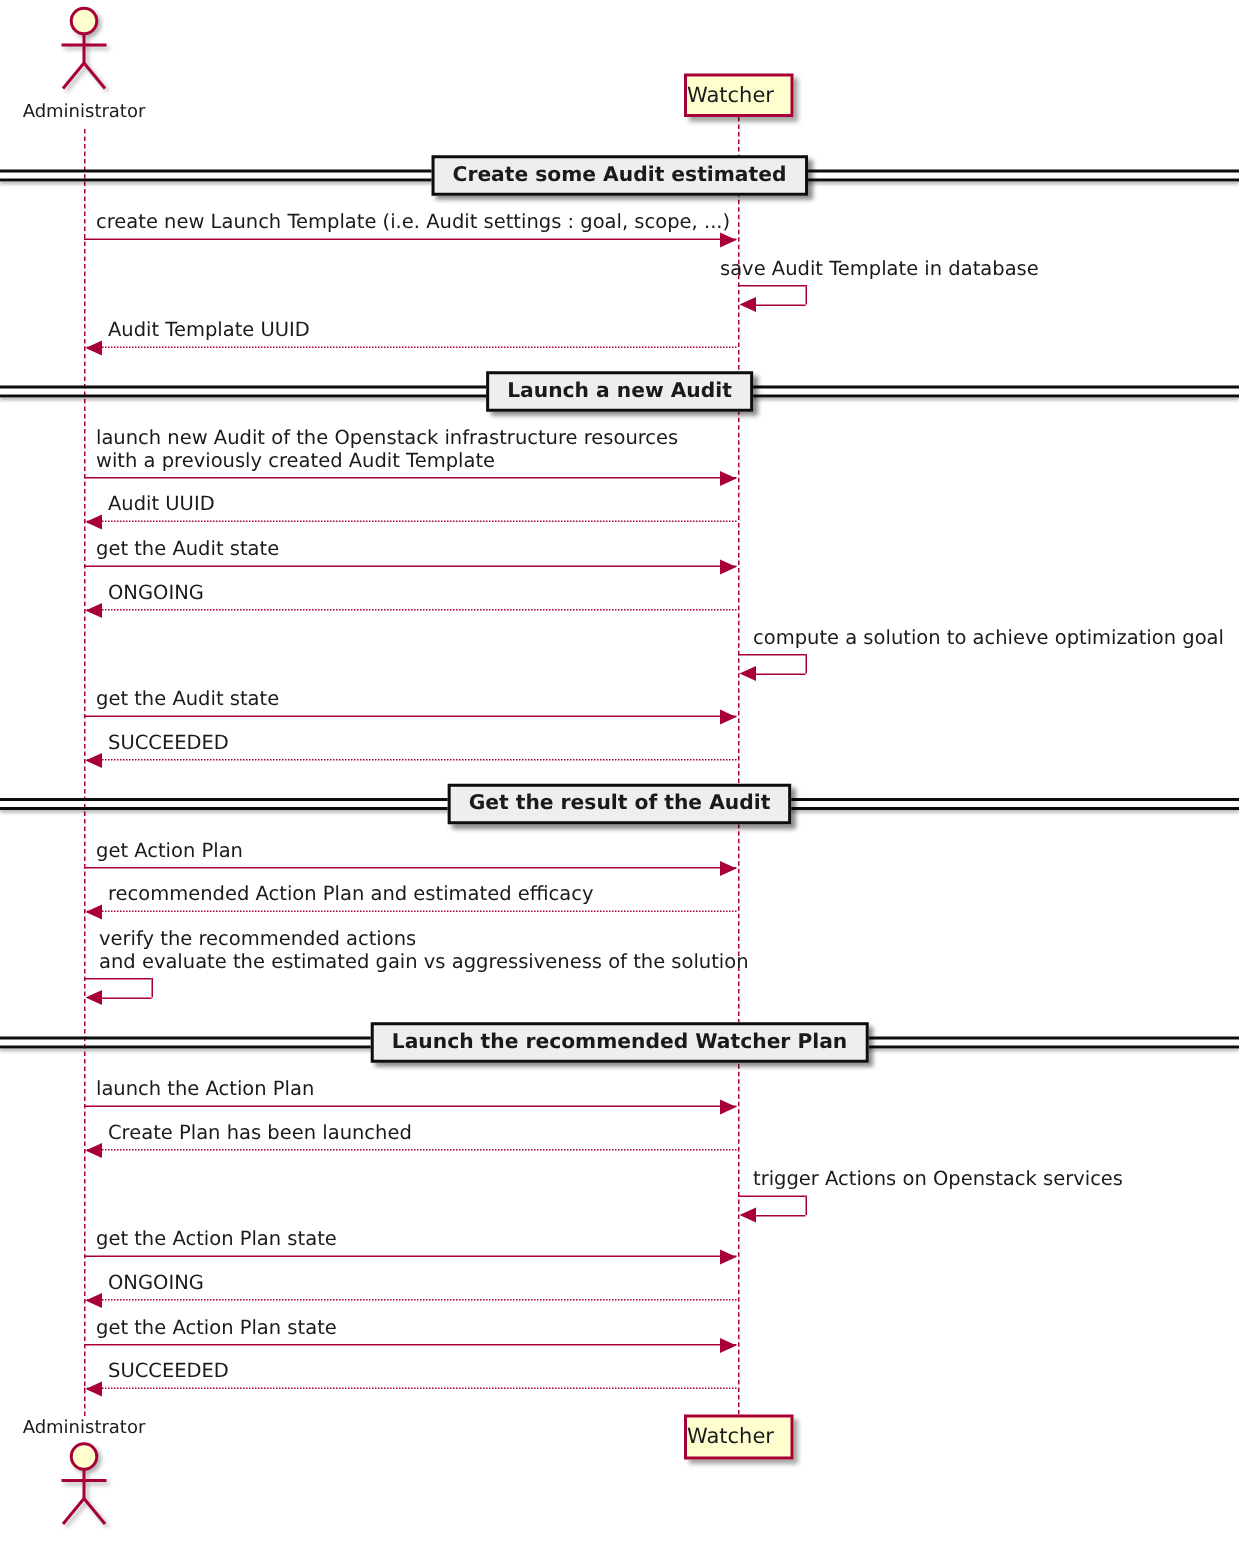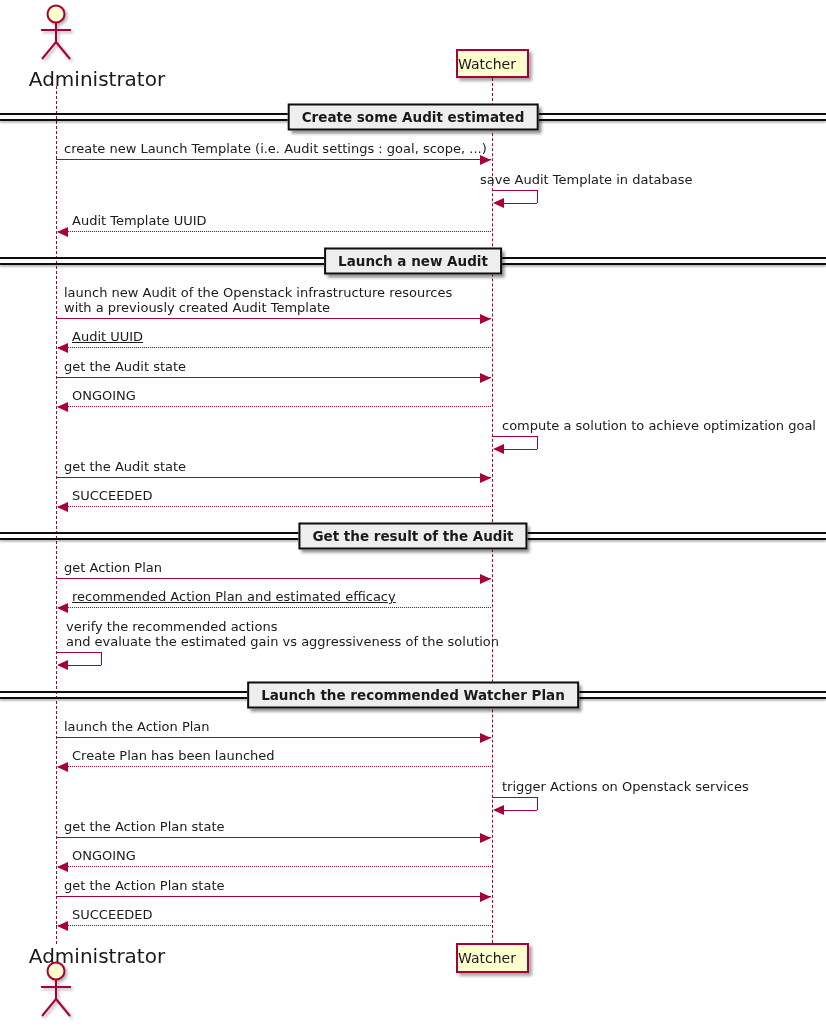--- a/index.html
+++ b/index.html
@@ -31,24 +31,23 @@
     display:flex;align-items:center;justify-content:flex-start;
     box-sizing:border-box;
     white-space:nowrap;
   }
   .actor-svg{
     position:absolute;
     filter:drop-shadow(2.5px 2.5px 1.5px rgba(0,0,0,0.30));
   }
   .actor-label{
     position:absolute;
-    font-size:20px;
+    font-size:12px;
     transform:translateX(-50%);
     white-space:nowrap;
-    margin-left:41px;
   }
   .divider-lines{
     position:absolute;left:0;right:0;height:8px;
     border-top:2px solid var(--divider-border);
     border-bottom:2px solid var(--divider-border);
     box-sizing:border-box;
     box-shadow:0 2px 2px rgba(0,0,0,0.25);
   }
   .divider-box{
     position:absolute;left:50%;
@@ -123,21 +122,21 @@
       <div class="arrow-left" style="left: 57px; top: 226.5px;"></div>
       <div class="msg-text" style="left: 72px; top: 213px;">Audit Template UUID</div>
       <div class="divider-lines" style="top: 257px;"></div>
       <div class="divider-box" style="top: 261px;">Launch a new Audit</div>
       <div class="msg-line" style="left: 56px; top: 318px; width: 435px;"></div>
       <div class="arrow-right" style="left: 480px; top: 313.5px;"></div>
       <div class="msg-text" style="left: 64px; top: 285px;">launch new Audit of the Openstack infrastructure resources
 with a previously created Audit Template</div>
       <div class="msg-line dotted" style="left: 56px; top: 347px; width: 435px;"></div>
       <div class="arrow-left" style="left: 57px; top: 342.5px;"></div>
-      <div class="msg-text" style="left: 72px; top: 329px; text-decoration: underline;">Audit UUID</div>
+      <div class="msg-text" style="left: 72px; top: 329px;">Audit UUID</div>
       <div class="msg-line" style="left: 56px; top: 377px; width: 435px;"></div>
       <div class="arrow-right" style="left: 480px; top: 372.5px;"></div>
       <div class="msg-text" style="left: 64px; top: 359px;">get the Audit state</div>
       <div class="msg-line dotted" style="left: 56px; top: 406px; width: 435px;"></div>
       <div class="arrow-left" style="left: 57px; top: 401.5px;"></div>
       <div class="msg-text" style="left: 72px; top: 388px;">ONGOING</div>
       <div class="msg-text" style="left: 502px; top: 418px;">compute a solution to achieve optimization goal</div>
       <div class="msg-line" style="left: 492px; top: 436px; width: 45px;"></div>
       <div class="self-vert" style="left: 537px; top: 436px; height: 13px;"></div>
       <div class="msg-line" style="left: 502px; top: 449px; width: 35px;"></div>
@@ -148,21 +147,21 @@
       <div class="msg-line dotted" style="left: 56px; top: 506px; width: 435px;"></div>
       <div class="arrow-left" style="left: 57px; top: 501.5px;"></div>
       <div class="msg-text" style="left: 72px; top: 488px;">SUCCEEDED</div>
       <div class="divider-lines" style="top: 532px;"></div>
       <div class="divider-box" style="top: 536px;">Get the result of the Audit</div>
       <div class="msg-line" style="left: 56px; top: 578px; width: 435px;"></div>
       <div class="arrow-right" style="left: 480px; top: 573.5px;"></div>
       <div class="msg-text" style="left: 64px; top: 560px;">get Action Plan</div>
       <div class="msg-line dotted" style="left: 56px; top: 607px; width: 435px;"></div>
       <div class="arrow-left" style="left: 57px; top: 602.5px;"></div>
-      <div class="msg-text" style="left: 72px; top: 589px; text-decoration: underline;">recommended Action Plan and estimated efficacy</div>
+      <div class="msg-text" style="left: 72px; top: 589px;">recommended Action Plan and estimated efficacy</div>
       <div class="msg-text" style="left: 66px; top: 619px;">verify the recommended actions
 and evaluate the estimated gain vs aggressiveness of the solution</div>
       <div class="msg-line" style="left: 56px; top: 652px; width: 45px;"></div>
       <div class="self-vert" style="left: 101px; top: 652px; height: 13px;"></div>
       <div class="msg-line" style="left: 66px; top: 665px; width: 35px;"></div>
       <div class="arrow-left" style="left: 57px; top: 660px;"></div>
       <div class="divider-lines" style="top: 691px;"></div>
       <div class="divider-box" style="top: 695px;">Launch the recommended Watcher Plan</div>
       <div class="msg-line" style="left: 56px; top: 737px; width: 435px;"></div>
       <div class="arrow-right" style="left: 480px; top: 732.5px;"></div>

